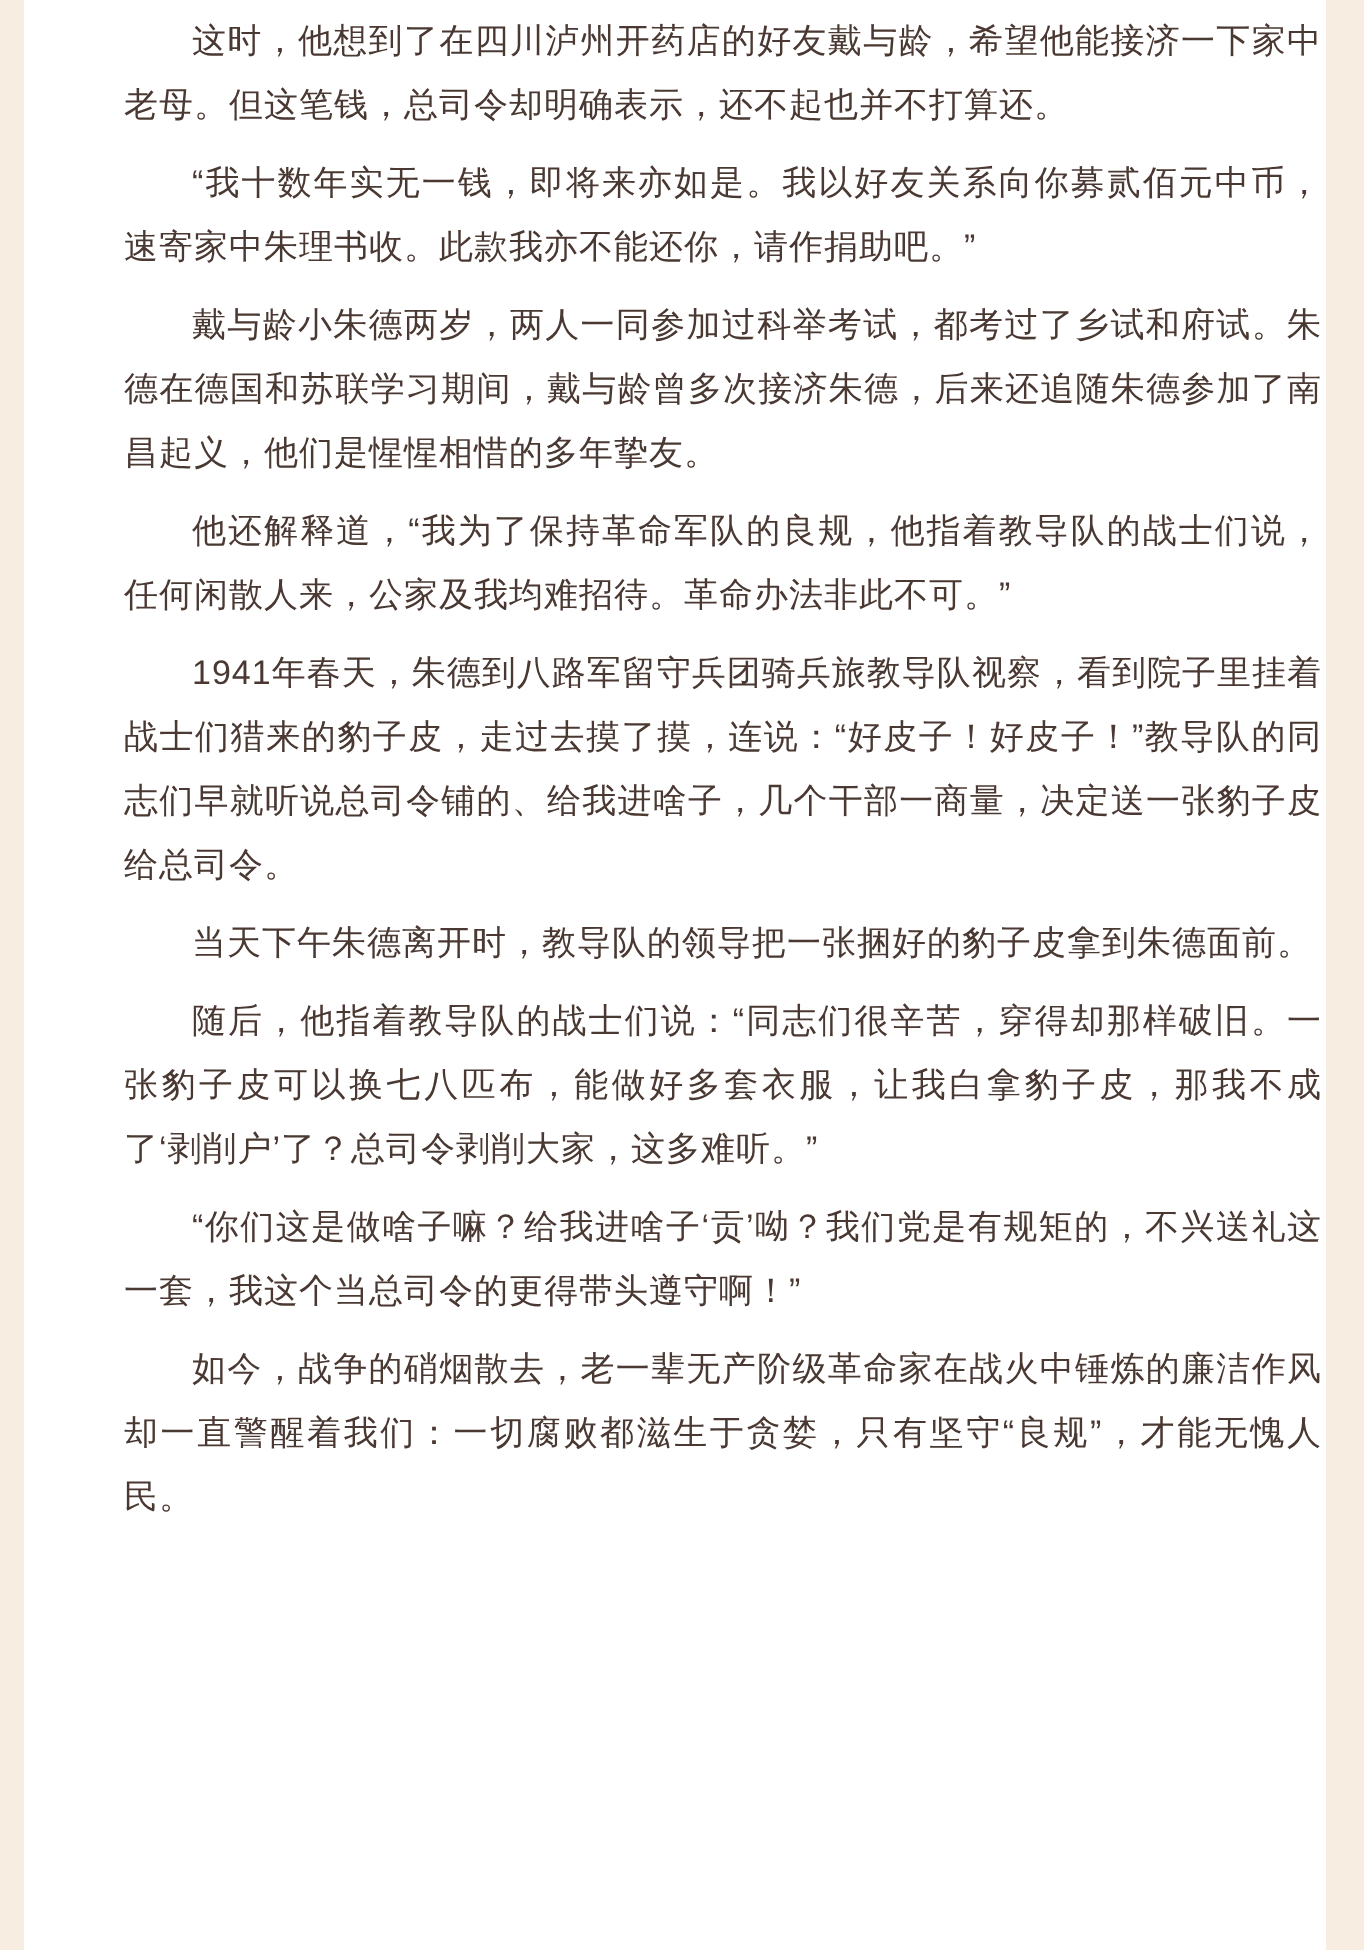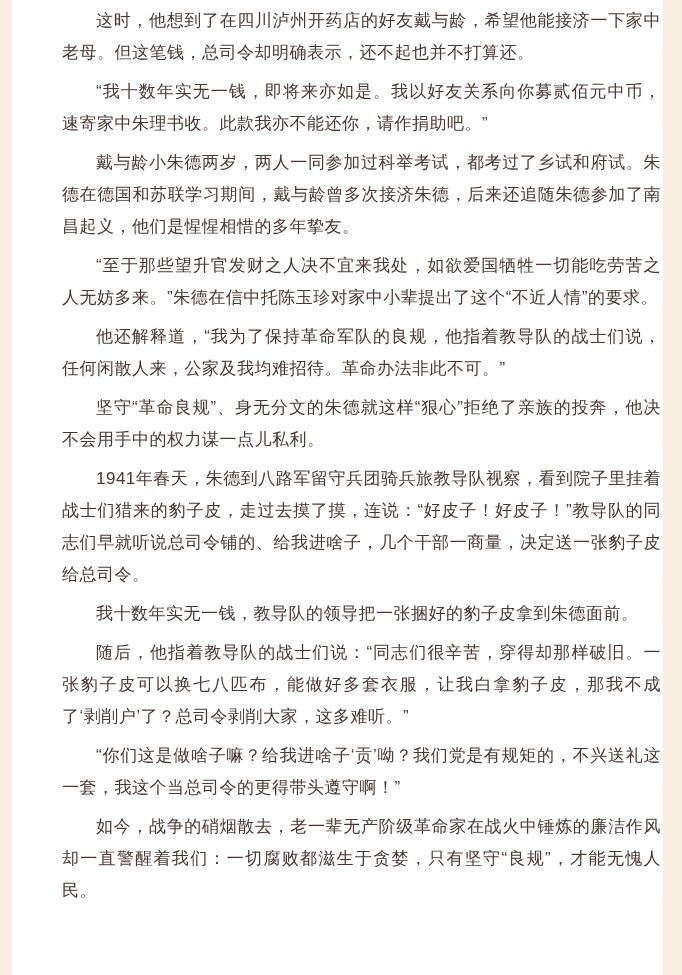--- a/index.html
+++ b/index.html
@@ -53,21 +53,19 @@
 </head>
 <body style="--page-bg: #ffffff; --strip-bg: #f7eee1; --content-bg: #ffffff; --text-color: #4a3832;">
 
 <div class="strip strip-left"></div>
 <div class="strip strip-right"></div>
 
 <div class="content" id="article-body">
     <p>这时，他想到了在四川泸州开药店的好友戴与龄，希望他能接济一下家中老母。但这笔钱，总司令却明确表示，还不起也并不打算还。</p>
     <p>“我十数年实无一钱，即将来亦如是。我以好友关系向你募贰佰元中币，速寄家中朱理书收。此款我亦不能还你，请作捐助吧。”</p>
     <p>戴与龄小朱德两岁，两人一同参加过科举考试，都考过了乡试和府试。朱德在德国和苏联学习期间，戴与龄曾多次接济朱德，后来还追随朱德参加了南昌起义，他们是惺惺相惜的多年挚友。</p>
-    <p>“至于那些望升官发财之人决不宜来我处，如欲爱国牺牲一切能吃劳苦之人无妨多来。”朱德在信中托陈玉珍对家中小辈提出了这个“不近人情”的要求。</p>
     <p>他还解释道，“我为了保持革命军队的良规，他指着教导队的战士们说，任何闲散人来，公家及我均难招待。革命办法非此不可。”</p>
-    <p>坚守“革命良规”、身无分文的朱德就这样“狠心”拒绝了亲族的投奔，他决不会用手中的权力谋一点儿私利。</p>
     <p>1941年春天，朱德到八路军留守兵团骑兵旅教导队视察，看到院子里挂着战士们猎来的豹子皮，走过去摸了摸，连说：“好皮子！好皮子！”教导队的同志们早就听说总司令铺的、给我进啥子，几个干部一商量，决定送一张豹子皮给总司令。</p>
-    <p>我十数年实无一钱，教导队的领导把一张捆好的豹子皮拿到朱德面前。</p>
+    <p>当天下午朱德离开时，教导队的领导把一张捆好的豹子皮拿到朱德面前。</p>
     <p>随后，他指着教导队的战士们说：“同志们很辛苦，穿得却那样破旧。一张豹子皮可以换七八匹布，能做好多套衣服，让我白拿豹子皮，那我不成了‘剥削户’了？总司令剥削大家，这多难听。”</p>
     <p>“你们这是做啥子嘛？给我进啥子‘贡’呦？我们党是有规矩的，不兴送礼这一套，我这个当总司令的更得带头遵守啊！”</p>
     <p>如今，战争的硝烟散去，老一辈无产阶级革命家在战火中锤炼的廉洁作风却一直警醒着我们：一切腐败都滋生于贪婪，只有坚守“良规”，才能无愧人民。</p>
   </div>
 
 </body></html>

